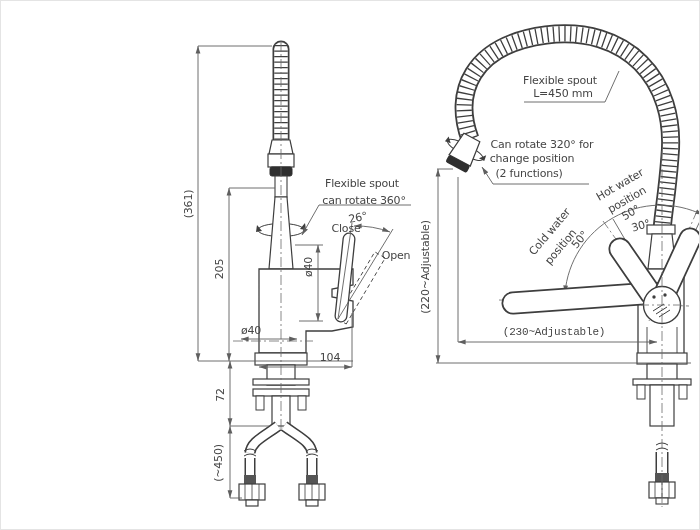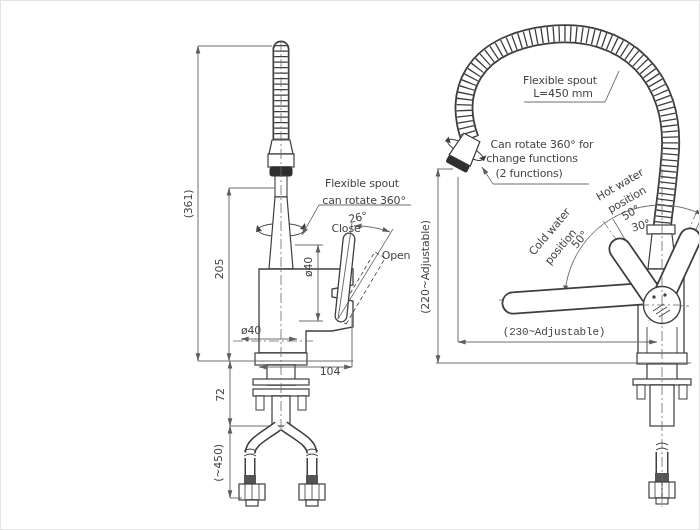--- a/index.html
+++ b/index.html
@@ -236,28 +236,28 @@
 
 <div class="lbl" style="left:361px;top:183px;">Flexible spout</div>
 <div class="lbl" style="left:363px;top:200px;">can rotate 360°</div>
 <div class="lbl" style="left:345px;top:228px;">Close</div>
 <div class="lbl" style="left:357px;top:217px;transform:translate(-50%,-50%) rotate(-12deg);">26°</div>
 <div class="lbl" style="left:395px;top:255px;">Open</div>
 <div class="lbl r90" style="left:188px;top:203px;">(361)</div>
 <div class="lbl r90" style="left:219px;top:268px;">205</div>
 <div class="lbl r90" style="left:220px;top:394px;">72</div>
 <div class="lbl r90" style="left:218px;top:462px;">(~450)</div>
-<div class="lbl" style="left:329px;top:371px;">104</div>
+<div class="lbl" style="left:329px;top:357px;">104</div>
 <div class="lbl r90" style="left:308px;top:266px;">ø40</div>
 <div class="lbl" style="left:250px;top:330px;">ø40</div>
 
 <div class="lbl" style="left:559px;top:80px;">Flexible spout</div>
 <div class="lbl" style="left:562px;top:93px;text-align:right;">L=450 mm</div>
-<div class="lbl" style="left:541px;top:144px;">Can rotate 360° for</div>
-<div class="lbl" style="left:531px;top:158px;">change functions</div>
+<div class="lbl" style="left:541px;top:144px;">Can rotate 320° for</div>
+<div class="lbl" style="left:531px;top:158px;">change position</div>
 <div class="lbl" style="left:528px;top:173px;text-align:center;">(2 functions)</div>
 <div class="lbl" style="left:619px;top:184px;transform:translate(-50%,-50%) rotate(-30deg);">Hot water</div>
 <div class="lbl" style="left:626px;top:199px;transform:translate(-50%,-50%) rotate(-30deg);">position</div>
 <div class="lbl" style="left:630px;top:212px;transform:translate(-50%,-50%) rotate(-30deg);">50°</div>
 <div class="lbl" style="left:549px;top:231px;transform:translate(-50%,-50%) rotate(-50deg);">Cold water</div>
 <div class="lbl" style="left:560px;top:246px;transform:translate(-50%,-50%) rotate(-50deg);">position</div>
 <div class="lbl" style="left:579px;top:239px;transform:translate(-50%,-50%) rotate(-50deg);">50°</div>
 <div class="lbl" style="left:640px;top:225px;transform:translate(-50%,-50%) rotate(-16deg);">30°</div>
 <div class="lbl r90" style="left:425px;top:266px;">(220~Adjustable)</div>
 <div class="lbl" style="left:553px;top:332px;font-family:Liberation Mono, monospace;">(230~Adjustable)</div>

